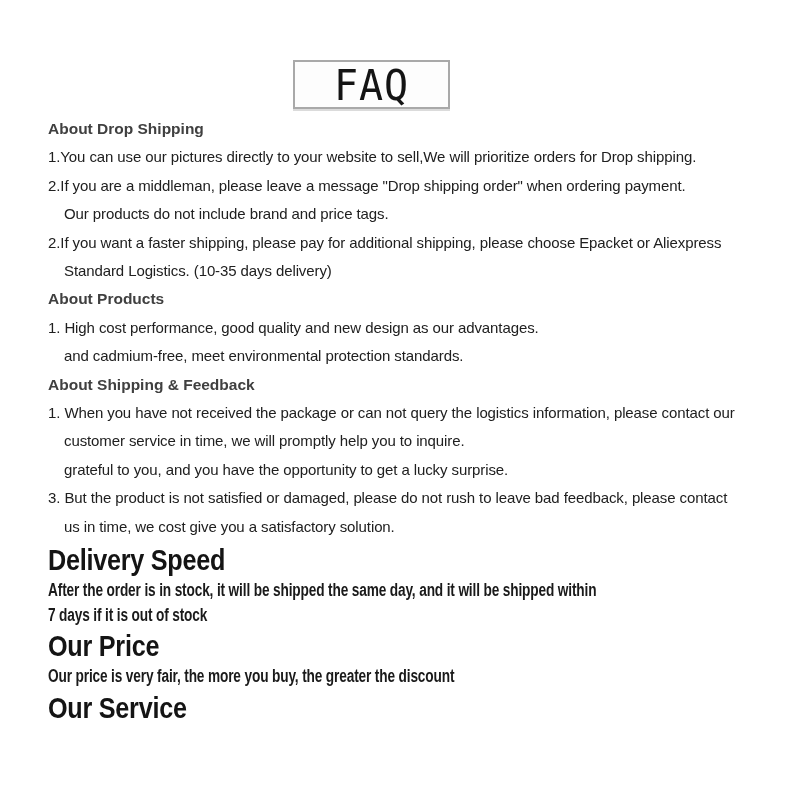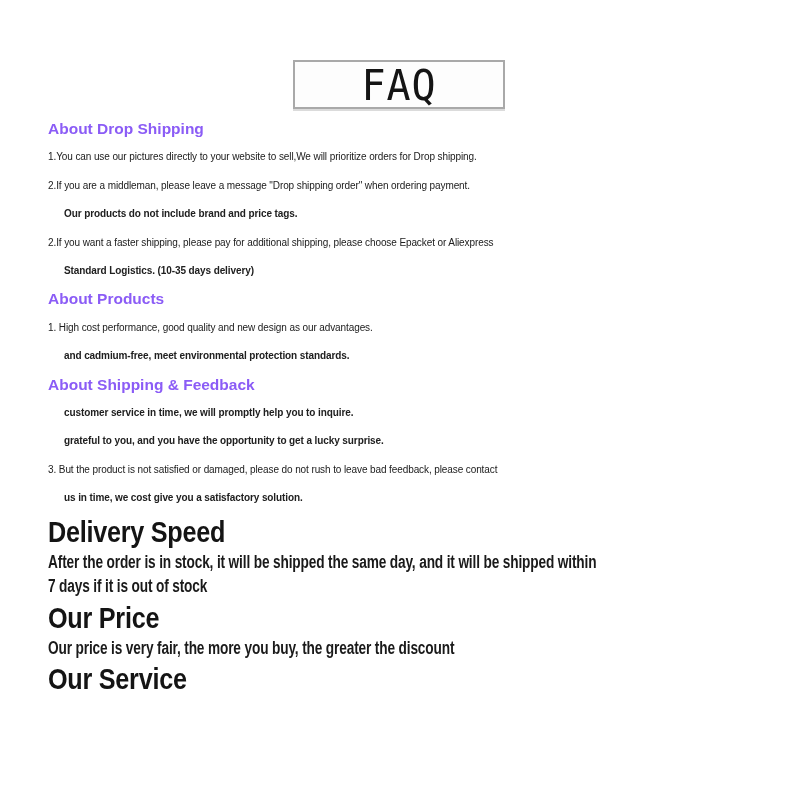--- a/index.html
+++ b/index.html
@@ -9,21 +9,21 @@
   body {
     width: 800px;
     height: 800px;
     overflow: hidden;
     background: #ffffff;
     color: #1b1b1b;
     font-family: "Liberation Sans", sans-serif;
   }
   .faq-box {
     box-sizing: border-box;
-    width: 212px;
+    width: 157px;
     height: 49px;
     margin: 60px 0 0 293px;
     border: 2px solid #a9a9a9;
     box-shadow: 0 2px 0 rgba(0,0,0,0.14);
     background: #fdfdfd;
     display: flex;
     align-items: center;
     justify-content: center;
   }
   .faq-title {
@@ -36,35 +36,34 @@
   }
   .content {
     margin-top: 6px;
     padding-left: 48px;
   }
   .sec-h {
     margin: 0;
     font-size: 15.5px;
     font-weight: 700;
     line-height: 28.4px;
-    color: #8b5cf6;
+    color: #404040;
     white-space: nowrap;
   }
   .line {
     margin: 0;
-    font-size: 10px;
+    font-size: 15px;
     font-weight: 400;
     line-height: 28.4px;
     letter-spacing: -0.1px;
     white-space: nowrap;
     color: #202020;
   }
   .line.indent {
     padding-left: 16px;
-    font-weight: bold;
   }
   .big-h {
     margin: 2px 0 2px;
     font-size: 30px;
     font-weight: 700;
     line-height: 33px;
     letter-spacing: -0.3px;
     transform: scaleX(0.84);
     transform-origin: 0 50%;
     white-space: nowrap;
@@ -98,20 +97,21 @@
     <p class="line">2.If you are a middleman, please leave a message "Drop shipping order" when ordering payment.</p>
     <p class="line indent">Our products do not include brand and price tags.</p>
     <p class="line">2.If you want a faster shipping, please pay for additional shipping, please choose Epacket or Aliexpress</p>
     <p class="line indent">Standard Logistics. (10-35 days delivery)</p>
 
     <h3 class="sec-h">About Products</h3>
     <p class="line">1. High cost performance, good quality and new design as our advantages.</p>
     <p class="line indent">and cadmium-free, meet environmental protection standards.</p>
 
     <h3 class="sec-h">About Shipping &amp; Feedback</h3>
+    <p class="line">1. When you have not received the package or can not query the logistics information, please contact our</p>
     <p class="line indent">customer service in time, we will promptly help you to inquire.</p>
     <p class="line indent">grateful to you, and you have the opportunity to get a lucky surprise.</p>
     <p class="line">3. But the product is not satisfied or damaged, please do not rush to leave bad feedback, please contact</p>
     <p class="line indent">us in time, we cost give you a satisfactory solution.</p>
 
     <h2 class="big-h">Delivery Speed</h2>
     <p class="big-line">After the order is in stock, it will be shipped the same day, and it will be shipped within</p>
     <p class="big-line">7 days if it is out of stock</p>
 
     <h2 class="big-h">Our Price</h2>

